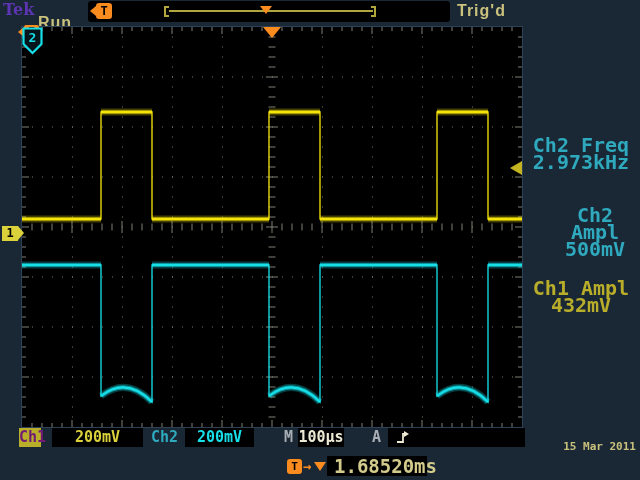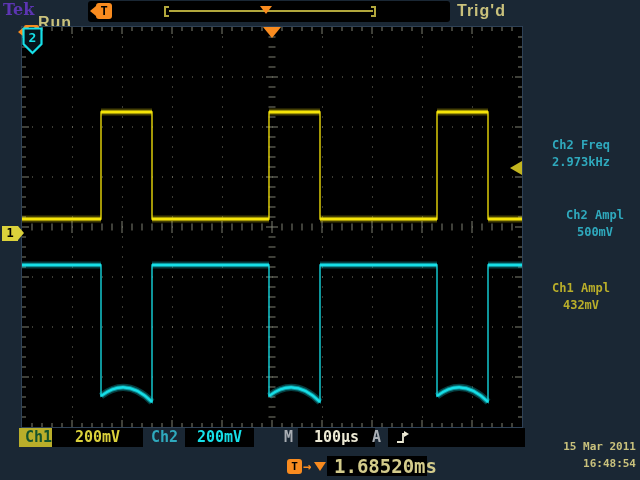--- a/index.html
+++ b/index.html
@@ -56,33 +56,33 @@
   .ch1-mark .tip-r{position:absolute;left:16px;top:0;width:0;height:0;
        border-top:7.5px solid transparent;border-bottom:7.5px solid transparent;
        border-left:6px solid var(--ch1-scale);}
   .ch2-mark{position:absolute;left:-19px;top:377px;}
   .trig-level{position:absolute;left:488px;top:134px;width:0;height:0;
        border-top:7px solid transparent;border-bottom:7px solid transparent;
        border-right:12px solid #c3b51f;}
 
   
   .mblock{position:absolute;left:524px;width:114px;text-align:center;
-       font-weight:bold;font-size:12px;line-height:17px;}
+       font-weight:bold;font-size:20px;line-height:17px;}
   .m1{top:137px;} .m2{top:207px;padding-left:28px;} .m3{top:280px;}
   .c2col{color:var(--ch2-text);} .c1col{color:var(--ch1-dim);}
 
   
   .sbar span{position:absolute;top:428px;height:19px;line-height:19px;
        font-weight:bold;font-size:15px;}
-  .ch1box{left:19px;width:33px;background:var(--ch1-dim);color:#14532d;text-align:right;}
+  .ch1box{left:19px;width:22px;background:var(--ch1-dim);color:#701a75;text-align:right;}
   .b1{left:52px;width:91px;background:var(--screen);color:var(--ch1-scale);text-align:center;}
   .ch2lbl{left:151px;width:34px;color:var(--ch2-text);}
   .b2{left:185px;width:69px;background:var(--screen);color:var(--ch2);text-align:center;}
   .mlbl{left:284px;width:14px;color:var(--grey);}
-  .b3{left:298px;width:77px;background:var(--screen);color:var(--cream);text-align:center;}
+  .b3{left:298px;width:46px;background:var(--screen);color:var(--cream);text-align:center;}
   .albl{left:372px;width:14px;color:var(--grey);}
   .b4{left:388px;width:137px;background:var(--screen);color:var(--cream);
       display:flex;align-items:center;gap:8px;padding:0 8px;}
   .slope{display:inline-block;}
   .slope path{stroke:var(--cream);} .slope .ah{fill:var(--cream);stroke:none;}
 
   
   .t-chip2{position:absolute;left:287px;top:459px;width:15px;height:15px;
        background:var(--orange);border-radius:3px;color:#000;font-weight:bold;
        font-size:11px;line-height:15px;text-align:center;}
@@ -176,16 +176,15 @@
   </div>
 
   <div class="t-chip2">
     <b>T</b>
   </div>
   <span class="d-arrow">→</span>
   <i class="tri-down d-tri"></i>
   <span class="dval">1.68520ms</span>
   <div class="datetime">
     <div>15 Mar 2011</div>
-    <div>16:48:54</div>
   </div>
 
 </div>
 
 </body></html>

